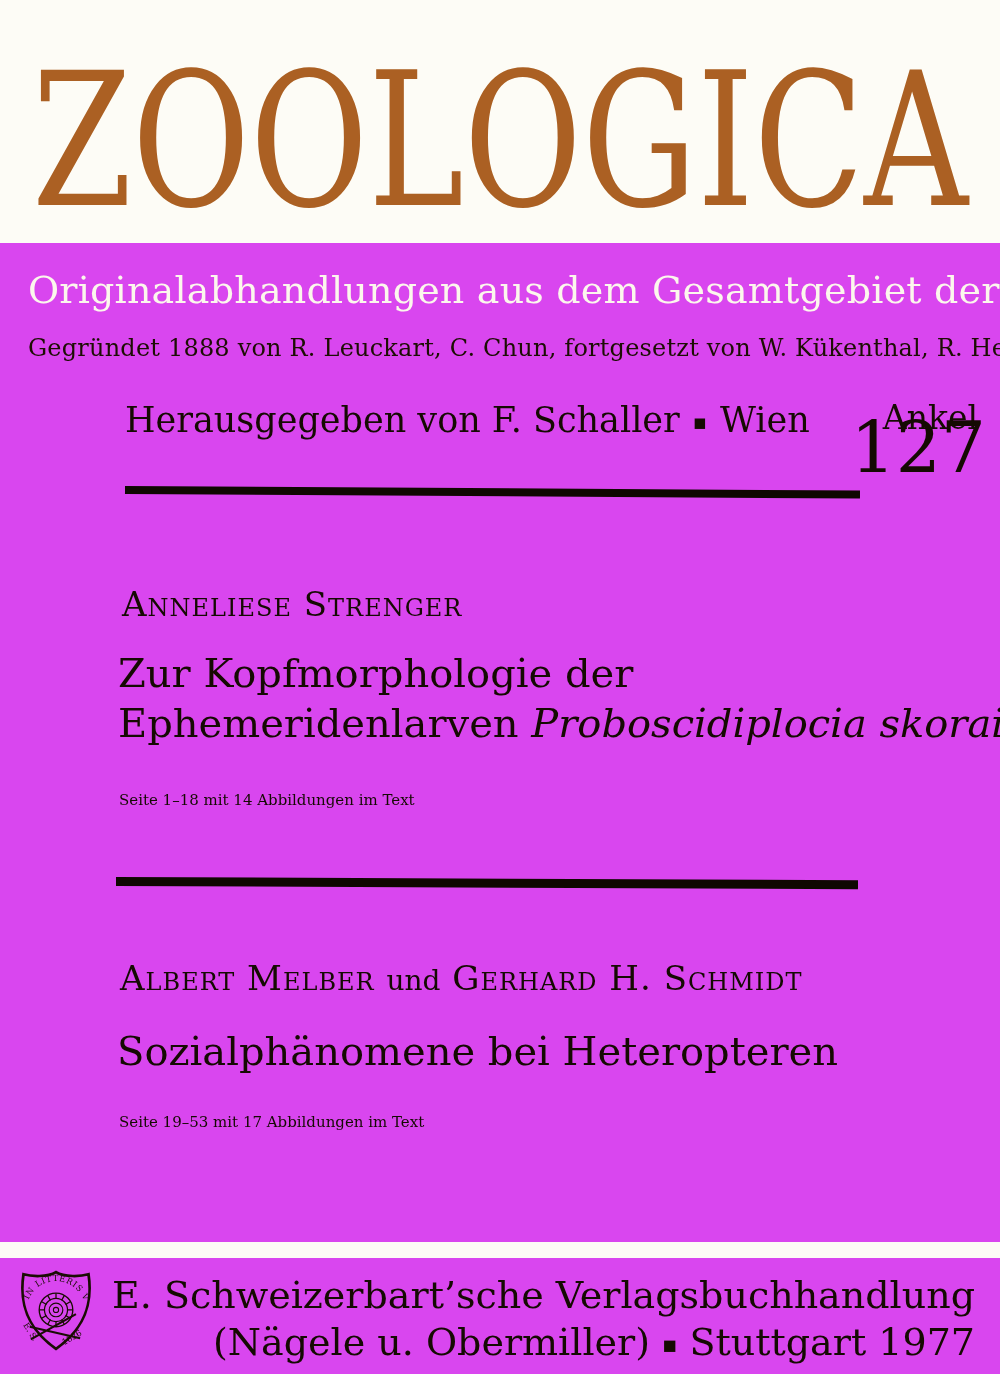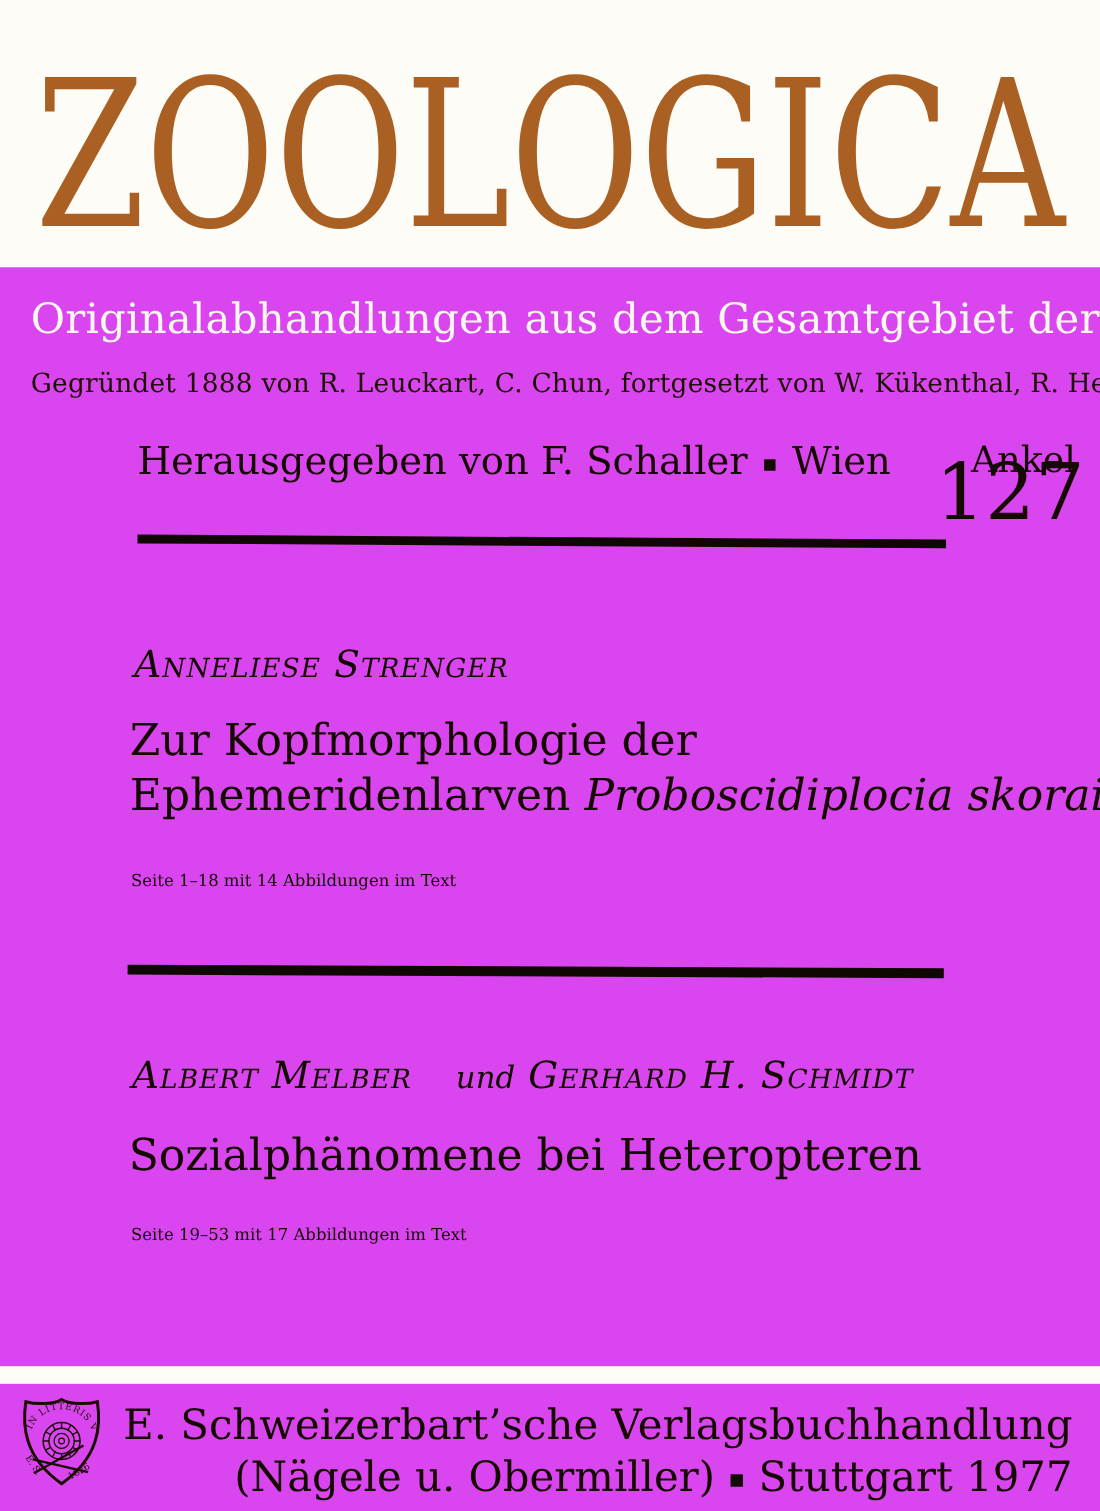--- a/index.html
+++ b/index.html
@@ -55,25 +55,25 @@
   
   .rule{
     position:absolute;background:#0F0701;
   }
   .rule-1{left:125px;top:486px;width:735px;height:8px;transform:rotate(0.35deg);transform-origin:left center;}
   .rule-2{left:116px;top:877px;width:742px;height:9px;transform:rotate(0.25deg);transform-origin:left center;}
   
   .smallcaps{font-variant:small-caps;}
   .author-line{
     position:absolute;left:122px;
-    font-size:34px;letter-spacing:1px;white-space:nowrap;font-style:italic;
+    font-size:34px;letter-spacing:1px;white-space:nowrap;
   }
   .author-1{top:584px;}
   .author-2{top:958px;left:120px;}
-  .conj{font-size:28px;letter-spacing:0;margin-left:28px;}
+  .conj{font-size:28px;letter-spacing:0;}
   .article-title{
     position:absolute;left:118px;
     font-size:40px;line-height:50px;white-space:nowrap;
   }
   .title-1{top:648px;}
   .title-2{top:1026px;left:117px;}
   .species{font-style:italic;}
   .pages-note{
     position:absolute;left:119px;
     font-size:15px;white-space:nowrap;

